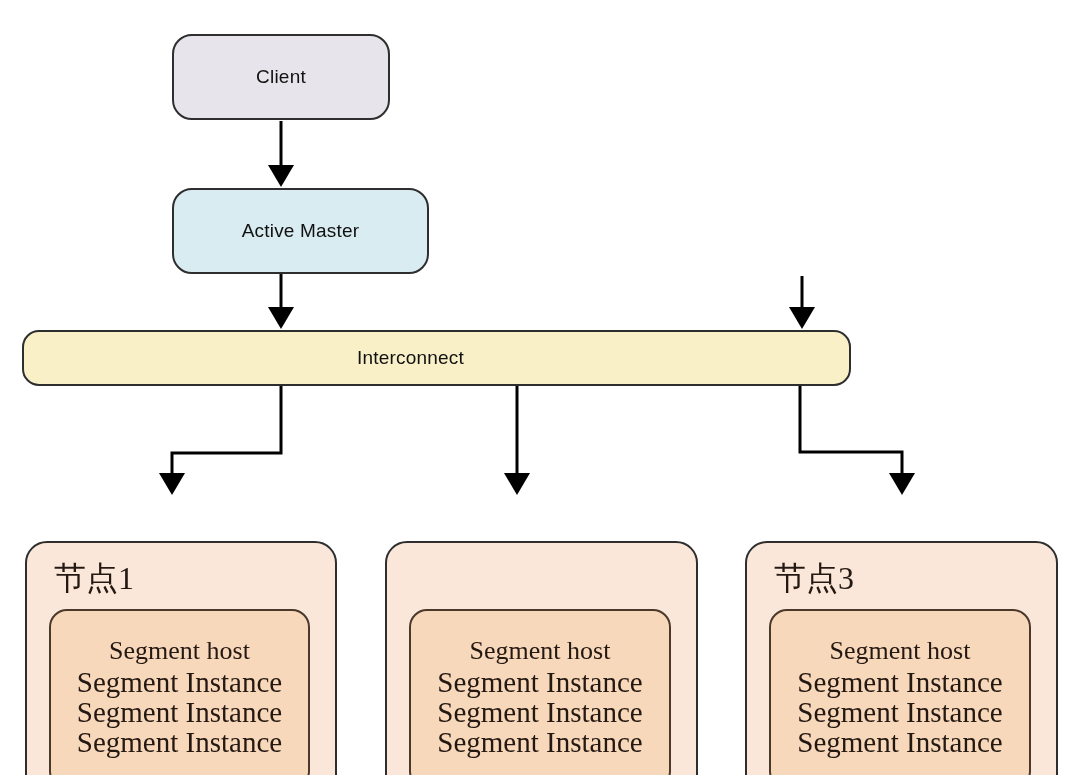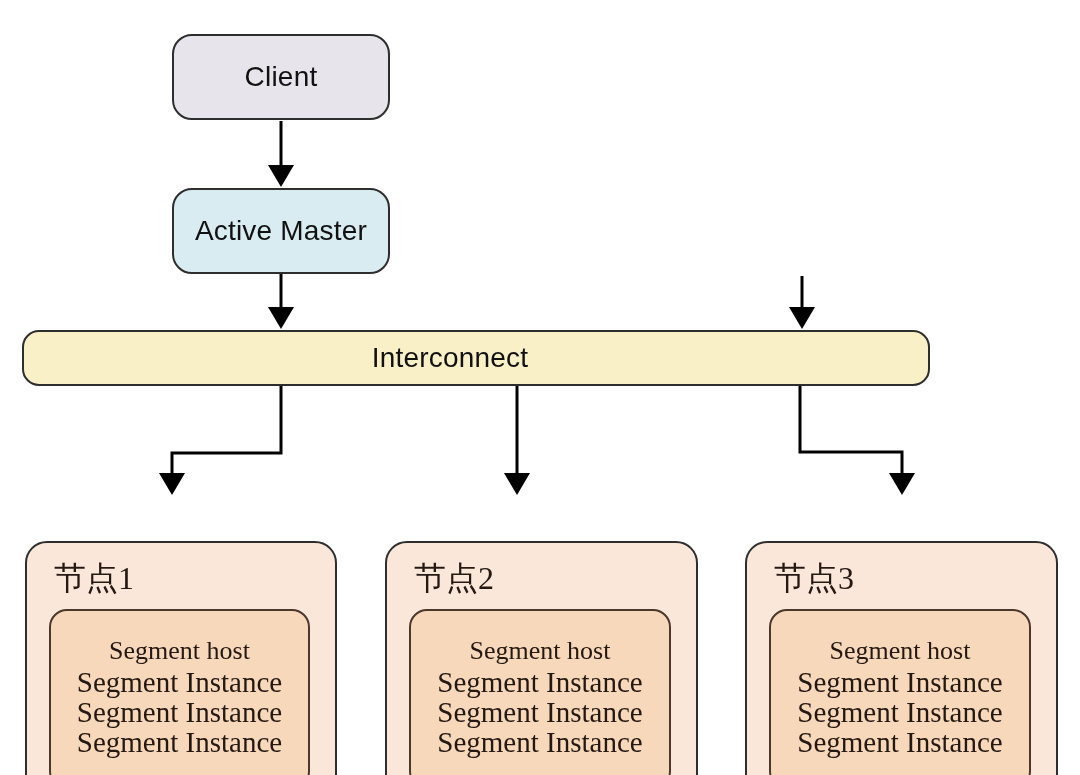--- a/index.html
+++ b/index.html
@@ -6,26 +6,26 @@
   .canvas{
     position:relative;width:1080px;height:775px;background:#ffffff;overflow:hidden;
     font-family:"Liberation Sans",sans-serif;
   }
   .wires{position:absolute;left:0;top:0;width:1080px;height:775px;z-index:1;pointer-events:none;}
   .box{
     position:absolute;z-index:2;display:flex;align-items:center;justify-content:center;
     border:2px solid var(--border_dark);box-sizing:border-box;
   }
   .box-label{
-    font-size:28px;color:var(--text_dark);white-space:pre;letter-spacing:.2px;
+    font-size:19px;color:var(--text_dark);white-space:pre;letter-spacing:.2px;
   }
   .client{left:172px;top:34px;width:218px;height:86px;background:var(--client_fill);border-radius:20px;}
-  .active-master{left:172px;top:188px;width:218px;height:86px;background:var(--master_fill);border-radius:20px;}
+  .active-master{left:172px;top:188px;width:257px;height:86px;background:var(--master_fill);border-radius:20px;}
   .standby-master{left:691px;top:188px;width:221px;height:88px;background:var(--master_fill);border-radius:20px;}
-  .interconnect{left:22px;top:330px;width:908px;height:56px;background:var(--interconnect_fill);border-radius:17px;}
+  .interconnect{left:22px;top:330px;width:829px;height:56px;background:var(--interconnect_fill);border-radius:17px;}
   .interconnect .box-label{transform:translateX(-26px);}
   .node{
     position:absolute;top:497px;height:263px;z-index:2;background:var(--node_fill);
     border:2px solid var(--border_dark);border-radius:22px;box-sizing:border-box;margin-top:44px;
   }
   .node1{left:25px;width:312px;}
   .node2{left:385px;width:313px;}
   .node3{left:745px;width:313px;}
   .node-title{
     position:absolute;left:27px;top:14px;
@@ -81,21 +81,20 @@
     <div class="node-title">节点1</div>
     <div class="segment-box">
       <div class="segment-host">Segment host</div>
       <div class="segment-instance">Segment Instance</div>
       <div class="segment-instance">Segment Instance</div>
       <div class="segment-instance">Segment Instance</div>
     </div>
   </div>
 
   <div class="node node2">
-    <div class="node-title">节点2</div>
     <div class="segment-box">
       <div class="segment-host">Segment host</div>
       <div class="segment-instance">Segment Instance</div>
       <div class="segment-instance">Segment Instance</div>
       <div class="segment-instance">Segment Instance</div>
     </div>
   </div>
 
   <div class="node node3">
     <div class="node-title">节点3</div>

